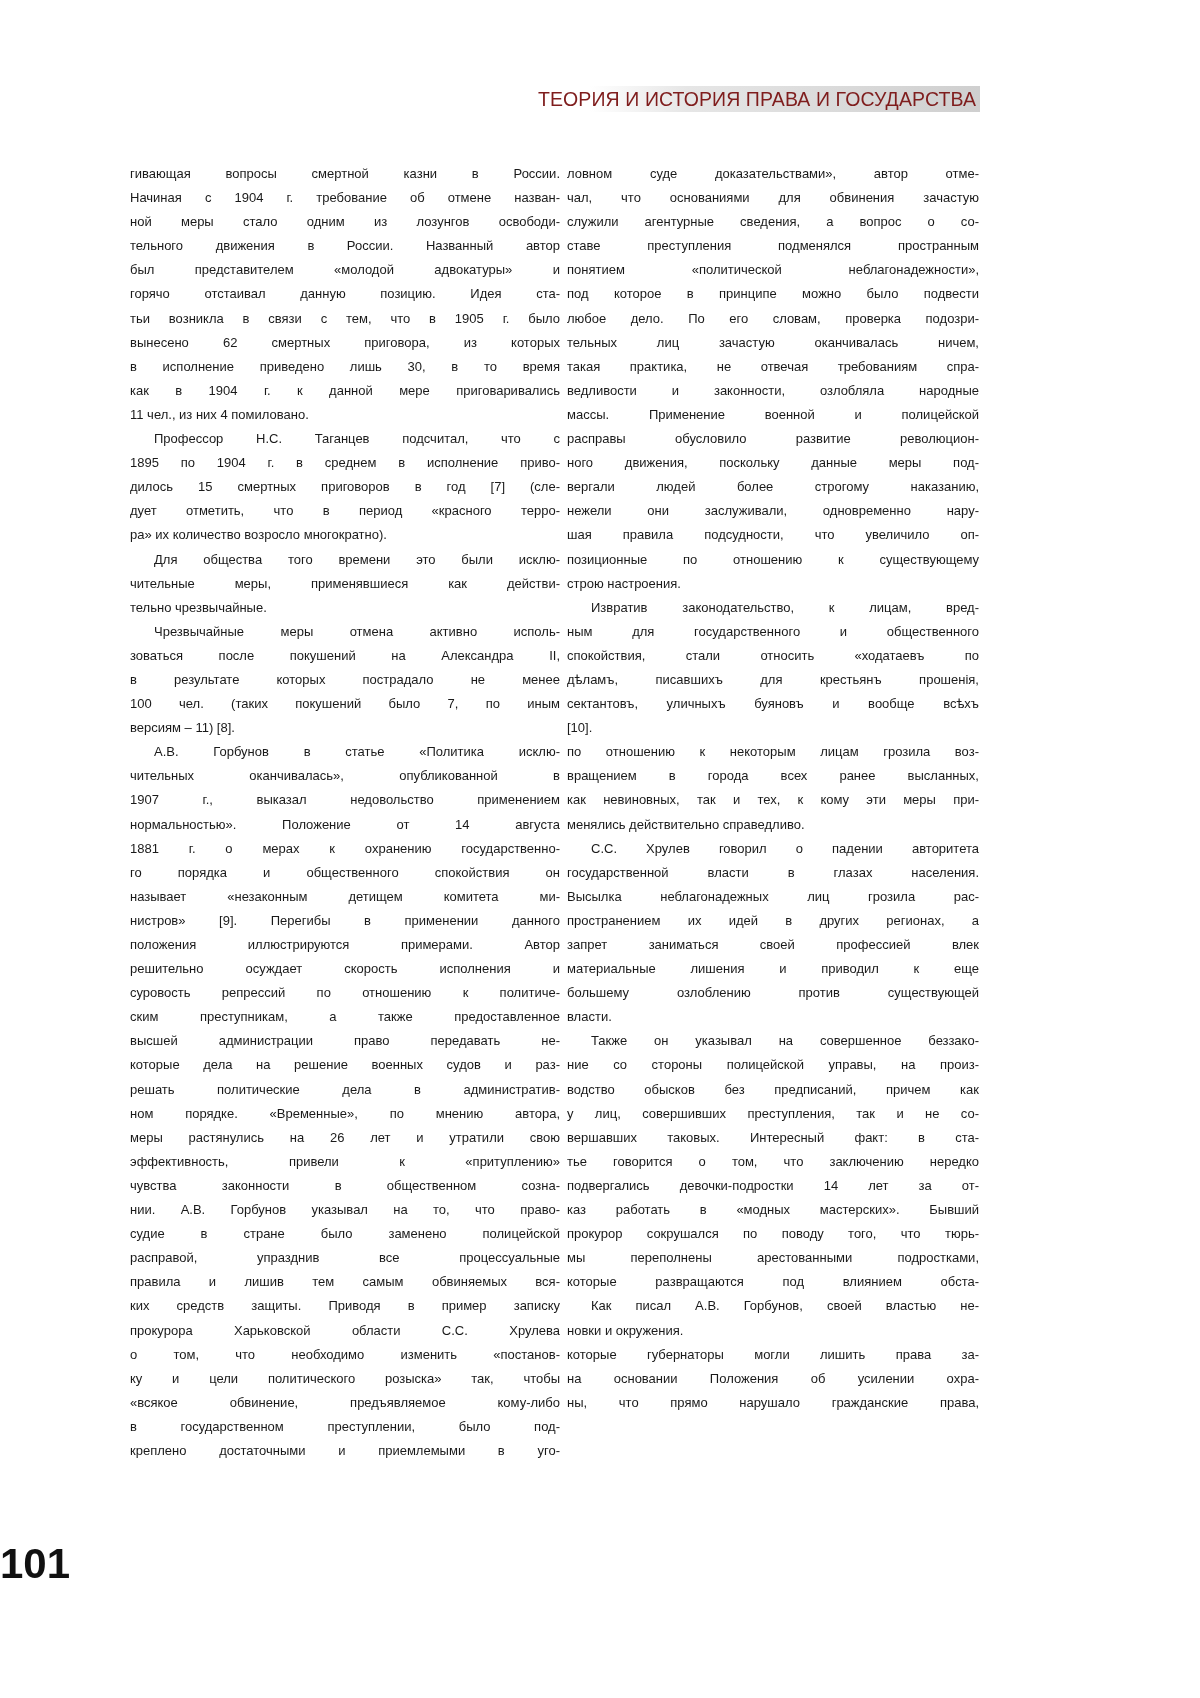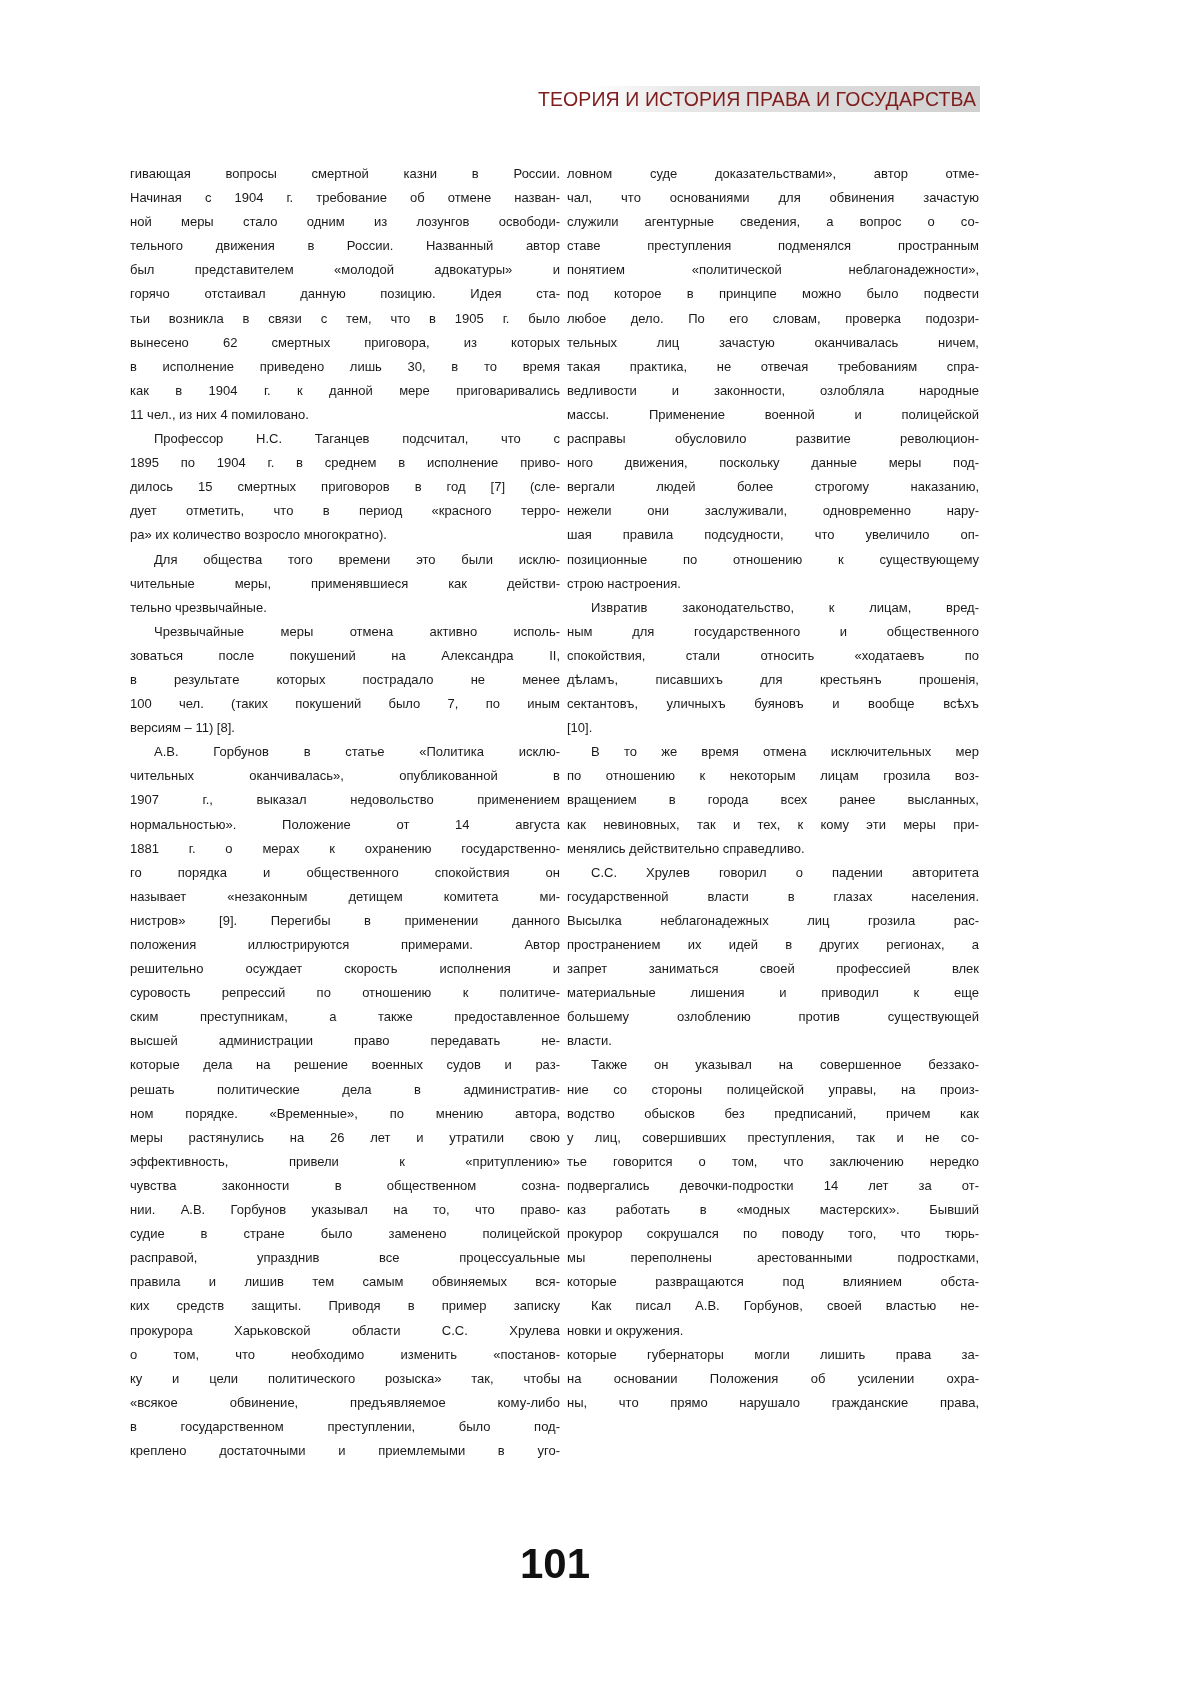--- a/index.html
+++ b/index.html
@@ -16,21 +16,21 @@
     .col {
       position: absolute; top: 134px; width: 430px;
       font-size: 13px; line-height: 24.1px; text-align: justify; margin-top: 28px;
     }
     .col.left { left: 130px; }
     .col.right { left: 567px; width: 412px; }
     .line { display: block; height: 24.1px; text-align: justify; text-align-last: justify; white-space: nowrap; overflow: visible; }
     .line.last { text-align-last: left; }
     .line.indent { padding-left: 24px; }
     .page-number {
-      position: absolute; left: 0; width: 1110px; text-align: center; top: 1540px;
+      position: absolute; left: 0; width: 1110px; top: 1540px;
       font-size: 42px; font-weight: bold; color: #111;
     }
   </style>
 </head>
 <body>
 
 <div class="header-band"></div>
 <div class="header-title">ТЕОРИЯ И ИСТОРИЯ ПРАВА И ГОСУДАРСТВА</div>
 
 <div class="col left" id="col-left">
@@ -107,37 +107,37 @@
     <span class="line">нежели они заслуживали, одновременно нару-</span>
     <span class="line">шая правила подсудности, что увеличило оп-</span>
     <span class="line">позиционные по отношению к существующему</span>
     <span class="line last">строю настроения.</span>
     <span class="line indent">Извратив законодательство, к лицам, вред-</span>
     <span class="line">ным для государственного и общественного</span>
     <span class="line">спокойствия, стали относить «ходатаевъ по</span>
     <span class="line">дѣламъ, писавшихъ для крестьянъ прошенія,</span>
     <span class="line">сектантовъ, уличныхъ буяновъ и вообще всѣхъ</span>
     <span class="line last">[10].</span>
-    <span class="line indent">В то же время отмена исключительных мер</span>
     <span class="line">по отношению к некоторым лицам грозила воз-</span>
     <span class="line">вращением в города всех ранее высланных,</span>
     <span class="line">как невиновных, так и тех, к кому эти меры при-</span>
     <span class="line last">менялись действительно справедливо.</span>
     <span class="line indent">С.С. Хрулев говорил о падении авторитета</span>
     <span class="line">государственной власти в глазах населения.</span>
     <span class="line">Высылка неблагонадежных лиц грозила рас-</span>
     <span class="line">пространением их идей в других регионах, а</span>
     <span class="line">запрет заниматься своей профессией влек</span>
     <span class="line">материальные лишения и приводил к еще</span>
     <span class="line">большему озлоблению против существующей</span>
     <span class="line last">власти.</span>
     <span class="line indent">Также он указывал на совершенное беззако-</span>
     <span class="line">ние со стороны полицейской управы, на произ-</span>
     <span class="line">водство обысков без предписаний, причем как</span>
     <span class="line">у лиц, совершивших преступления, так и не со-</span>
+    <span class="line">вершавших таковых. Интересный факт: в ста-</span>
     <span class="line">тье говорится о том, что заключению нередко</span>
     <span class="line">подвергались девочки-подростки 14 лет за от-</span>
     <span class="line">каз работать в «модных мастерских». Бывший</span>
     <span class="line">прокурор сокрушался по поводу того, что тюрь-</span>
     <span class="line">мы переполнены арестованными подростками,</span>
     <span class="line">которые развращаются под влиянием обста-</span>
     <span class="line indent">Как писал А.В. Горбунов, своей властью не-</span>
     <span class="line last">новки и окружения.</span>
     <span class="line">которые губернаторы могли лишить права за-</span>
     <span class="line">на основании Положения об усилении охра-</span>

